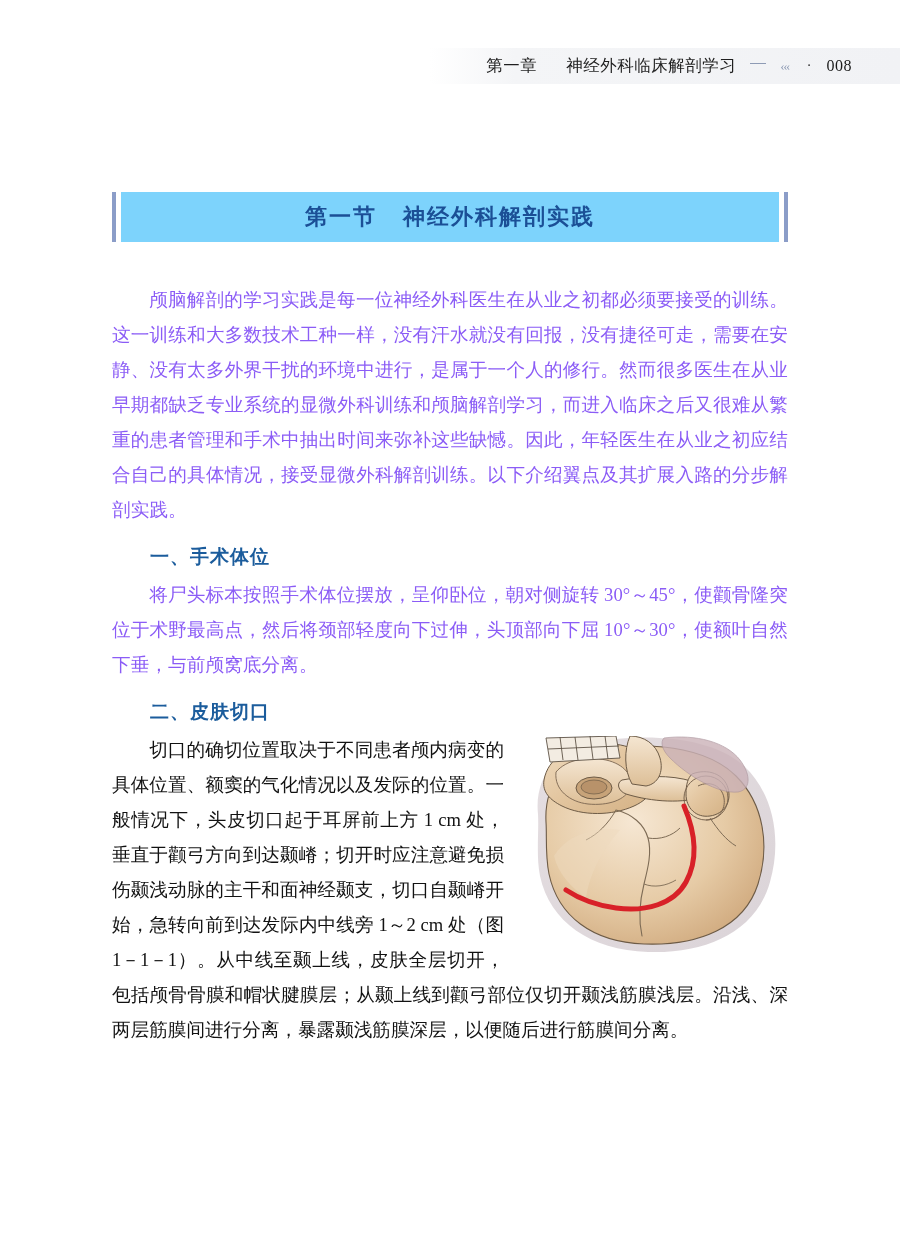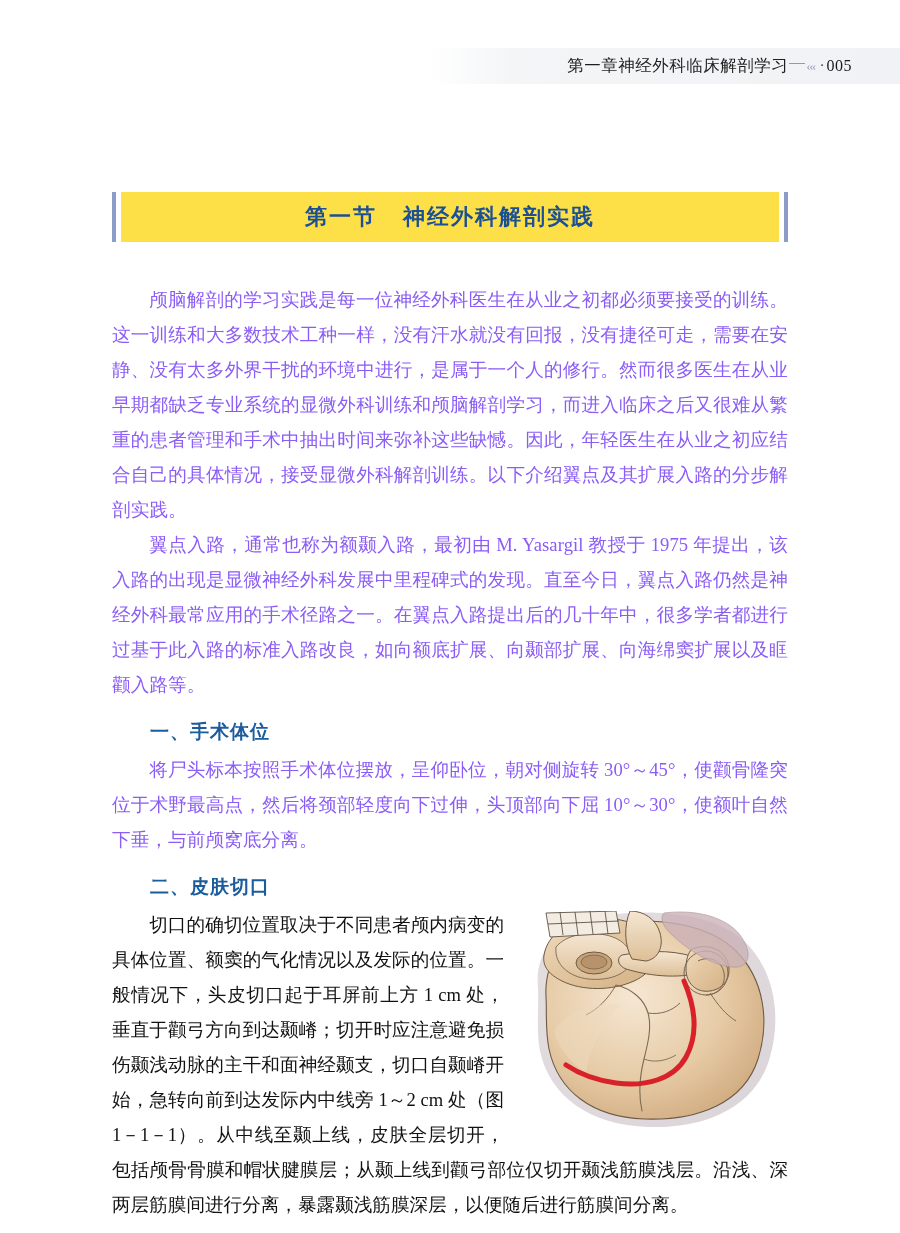--- a/index.html
+++ b/index.html
@@ -23,31 +23,33 @@
     top: 48px;
     right: 0;
     left: 430px;
     height: 36px;
     background: linear-gradient(to right, #ffffff 0%, #f4f5f7 18%, #f1f2f5 100%);
     display: flex;
     align-items: center;
     justify-content: flex-end;
     padding-right: 48px;
     box-sizing: border-box;
+    gap: 13px;
   }
   .hdr-chapter {
     font-size: 16.5px;
     letter-spacing: 0.5px;
     color: #1f1f1f;
     white-space: nowrap;
   }
   .hdr-chaptitle {
     font-size: 16.5px;
     letter-spacing: 0.5px;
     color: #1f1f1f;
+    margin-left: 16px;
     white-space: nowrap;
   }
   .hdr-rule {
     display: inline-block;
     width: 16px;
     height: 1px;
     background: #8e9bb5;
     margin: 0 1px 5px 1px;
     vertical-align: middle;
   }
@@ -81,21 +83,21 @@
     align-items: stretch;
   }
   .banner-edge {
     width: 4px;
     background: #8b9dc8;
     flex: 0 0 auto;
   }
   .banner-gap { width: 5px; flex: 0 0 auto; background: #ffffff; }
   .banner-body {
     flex: 1 1 auto;
-    background: #fde047;
+    background: #7dd3fc;
     display: flex;
     align-items: center;
     justify-content: center;
   }
   .banner-text {
     font-family: "DejaVu Sans", "Liberation Sans", sans-serif;
     font-size: 22px;
     font-weight: bold;
     color: #1b4f96;
     letter-spacing: 2px;
@@ -158,38 +160,37 @@
 </style>
 </head>
 <body>
 
 <div class="page-header">
   <span class="hdr-chapter">第一章</span>
   <span class="hdr-chaptitle">神经外科临床解剖学习</span>
   <span class="hdr-rule"></span>
   <span class="hdr-arrows">‹‹‹</span>
   <span class="hdr-dot">·</span>
-  <span class="hdr-pageno">005</span>
+  <span class="hdr-pageno">008</span>
 </div>
 
 <div class="section-banner">
   <div class="banner-edge"></div>
   <div class="banner-gap"></div>
   <div class="banner-body">
     <span class="banner-text">第一节</span>
     <span class="banner-text" style="margin-left:26px;">神经外科解剖实践</span>
   </div>
   <div class="banner-gap"></div>
   <div class="banner-edge"></div>
 </div>
 
 <div class="content">
 
   <p class="body-para">颅脑解剖的学习实践是每一位神经外科医生在从业之初都必须要接受的训练。这一训练和大多数技术工种一样，没有汗水就没有回报，没有捷径可走，需要在安静、没有太多外界干扰的环境中进行，是属于一个人的修行。然而很多医生在从业早期都缺乏专业系统的显微外科训练和颅脑解剖学习，而进入临床之后又很难从繁重的患者管理和手术中抽出时间来弥补这些缺憾。因此，年轻医生在从业之初应结合自己的具体情况，接受显微外科解剖训练。以下介绍翼点及其扩展入路的分步解剖实践。</p>
-  <p class="body-para">翼点入路，通常也称为额颞入路，最初由 M. Yasargil 教授于 1975 年提出，该入路的出现是显微神经外科发展中里程碑式的发现。直至今日，翼点入路仍然是神经外科最常应用的手术径路之一。在翼点入路提出后的几十年中，很多学者都进行过基于此入路的标准入路改良，如向额底扩展、向颞部扩展、向海绵窦扩展以及眶颧入路等。</p>
 
   <h3 class="sub-head">一、手术体位</h3>
   <p class="body-para">将尸头标本按照手术体位摆放，呈仰卧位，朝对侧旋转 30°～45°，使颧骨隆突位于术野最高点，然后将颈部轻度向下过伸，头顶部向下屈 10°～30°，使额叶自然下垂，与前颅窝底分离。</p>
 
   <h3 class="sub-head">二、皮肤切口</h3>
 
   <div class="wrap-zone clearfix">
 
     <div class="figure-float">
       <div class="figure-image">

